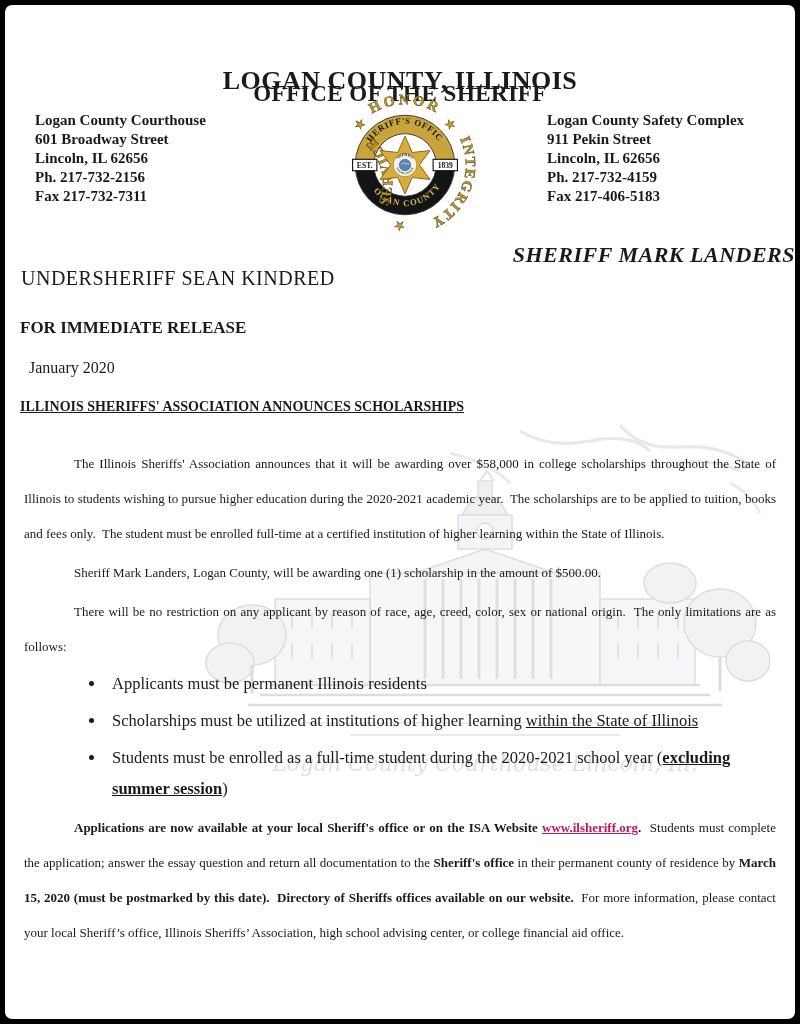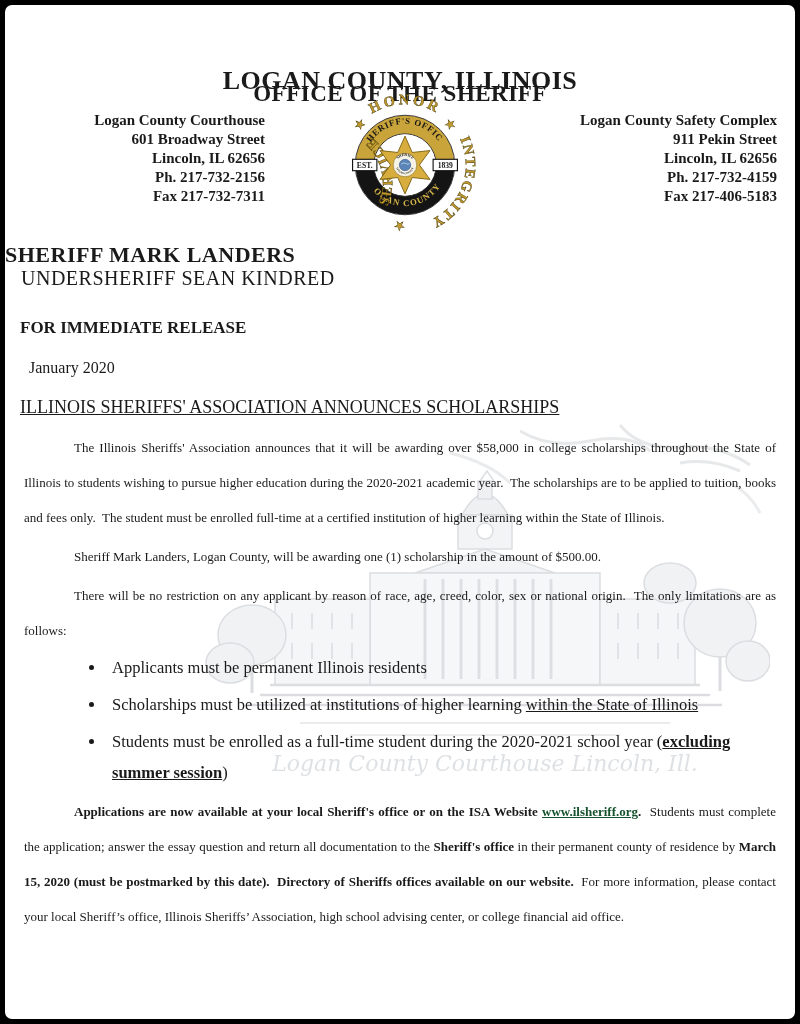--- a/index.html
+++ b/index.html
@@ -6,46 +6,46 @@
   .page{
     position:relative; width:800px; height:1024px; background:#fff;
     box-sizing:border-box; border:5px solid #000; border-radius:12px;
     overflow:hidden; font-family:"Liberation Serif", serif; color:#1a1a1a;
   }
   
   .office-title{position:absolute; top:36px; left:0; right:0; text-align:center;
     font-size:23px; font-weight:bold; letter-spacing:.5px;margin-top:40px;}
   .county-line{position:absolute; top:61px; left:0; right:0; text-align:center;
     font-size:26px; font-weight:bold; letter-spacing:.5px;}
-  .addr{position:absolute; top:106px; width:230px; text-align:right;
+  .addr{position:absolute; top:106px; width:230px; text-align:left;
     font-size:15px; font-weight:bold; line-height:19px;}
   .addr-left{left:30px;}
   .addr-right{left:542px;}
   .badge-wrap{position:absolute; left:324px; top:84px; width:152px; height:152px;}
-  .sheriff-name{position:absolute; top:237px; left:0; right:0; text-align:left;
-    font-size:22px; font-weight:bold; letter-spacing:.5px;}
+  .sheriff-name{position:absolute; top:237px; left:0; right:0; text-align:right;
+    font-size:22px; font-weight:bold; letter-spacing:.5px;font-style:italic;}
   .undersheriff-name{position:absolute; top:262px; left:16px; right:0; text-align:left;
     font-size:20px; letter-spacing:.5px;}
   
   .watermark{position:absolute; left:195px; top:418px; width:570px; height:378px;
     z-index:0; pointer-events:none;}
   
   .body-content{position:absolute; top:310px; left:15px; right:15px; z-index:1;}
   .release{font-size:17px; font-weight:bold; margin:3px 0 19px 0; line-height:20px;}
   .date{font-size:16px; margin:0 0 18px 9px; line-height:21px;}
-  .headline{font-size:18px; font-weight:normal; text-decoration:underline;
-    margin:0 0 12px 0; line-height:22px;}
+  .headline{font-size:14px; font-weight:bold; text-decoration:underline;
+    margin:0 0 28px 0; line-height:22px;}
   .para{font-size:13px; line-height:35px; text-align:justify;
     text-indent:50px; margin:4px;}
   ul.bullets{margin:3px 0 3px 0; padding-left:86px;}
   ul.bullets li{font-size:16.5px; line-height:31px; margin-bottom:6px; padding-left:6px;}
   .b{font-weight:bold;}
   .u{text-decoration:underline;}
   .bu{font-weight:bold; text-decoration:underline;}
-  .link{color:#14532d; font-weight:bold; text-decoration:underline; cursor:pointer;}
+  .link{color:#be185d; font-weight:bold; text-decoration:underline; cursor:pointer;}
 </style>
 </head>
 <body>
 
 <div class="page">
 
   <svg class="watermark" viewBox="0 0 570 378" xmlns="http://www.w3.org/2000/svg" opacity="0.42">
     <g stroke="#aab0b8" fill="none" stroke-width="2">
 
       <path d="M320 8 q30 18 70 10 q40 -8 60 10 M420 2 q20 25 60 22 q40 -3 70 18 M480 40 q30 -5 60 8" stroke-width="3" opacity="0.7"></path>

